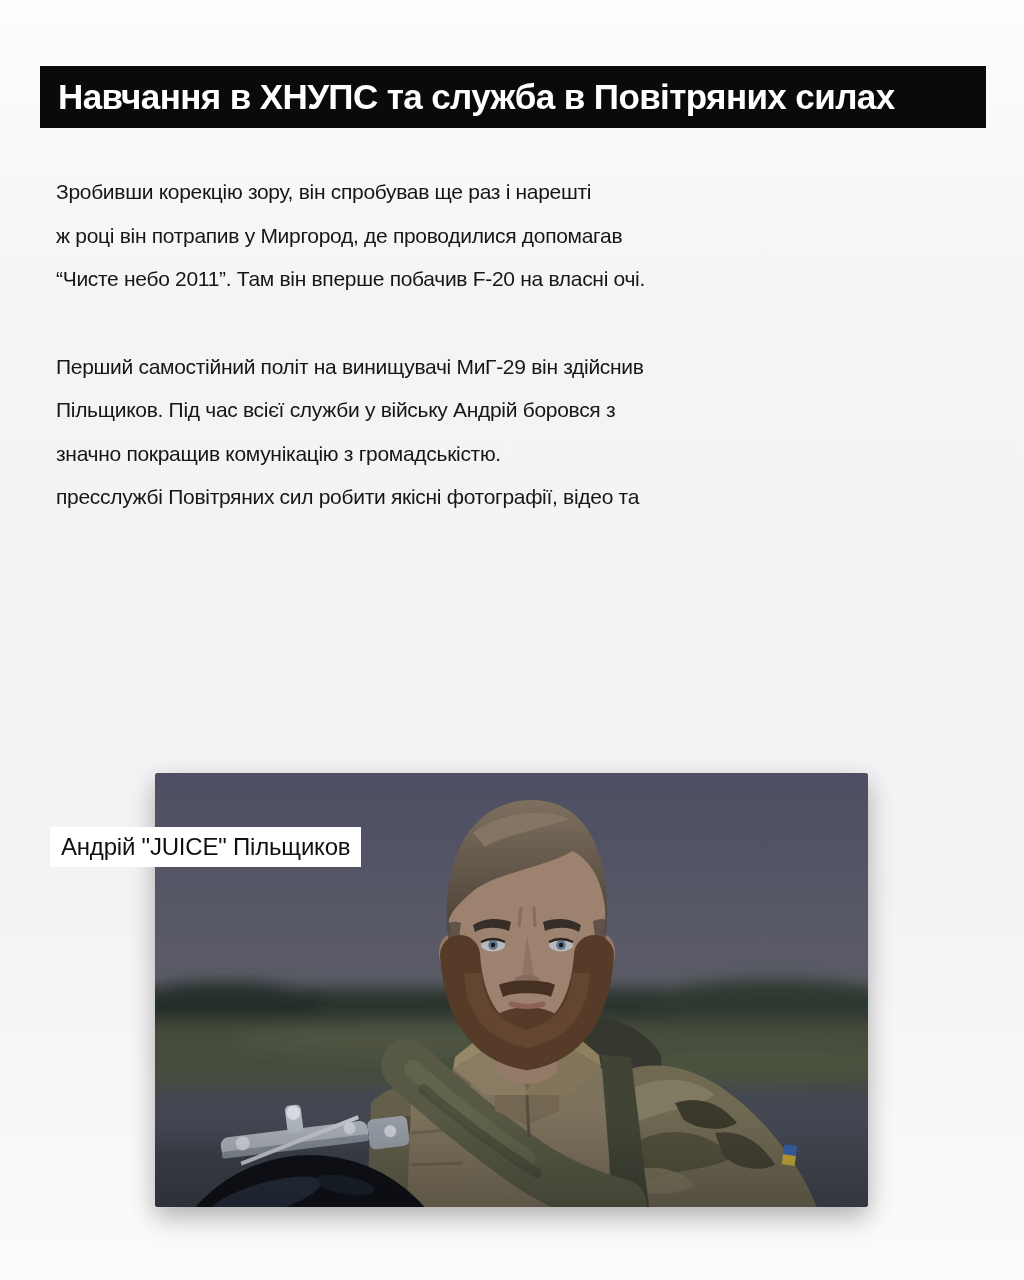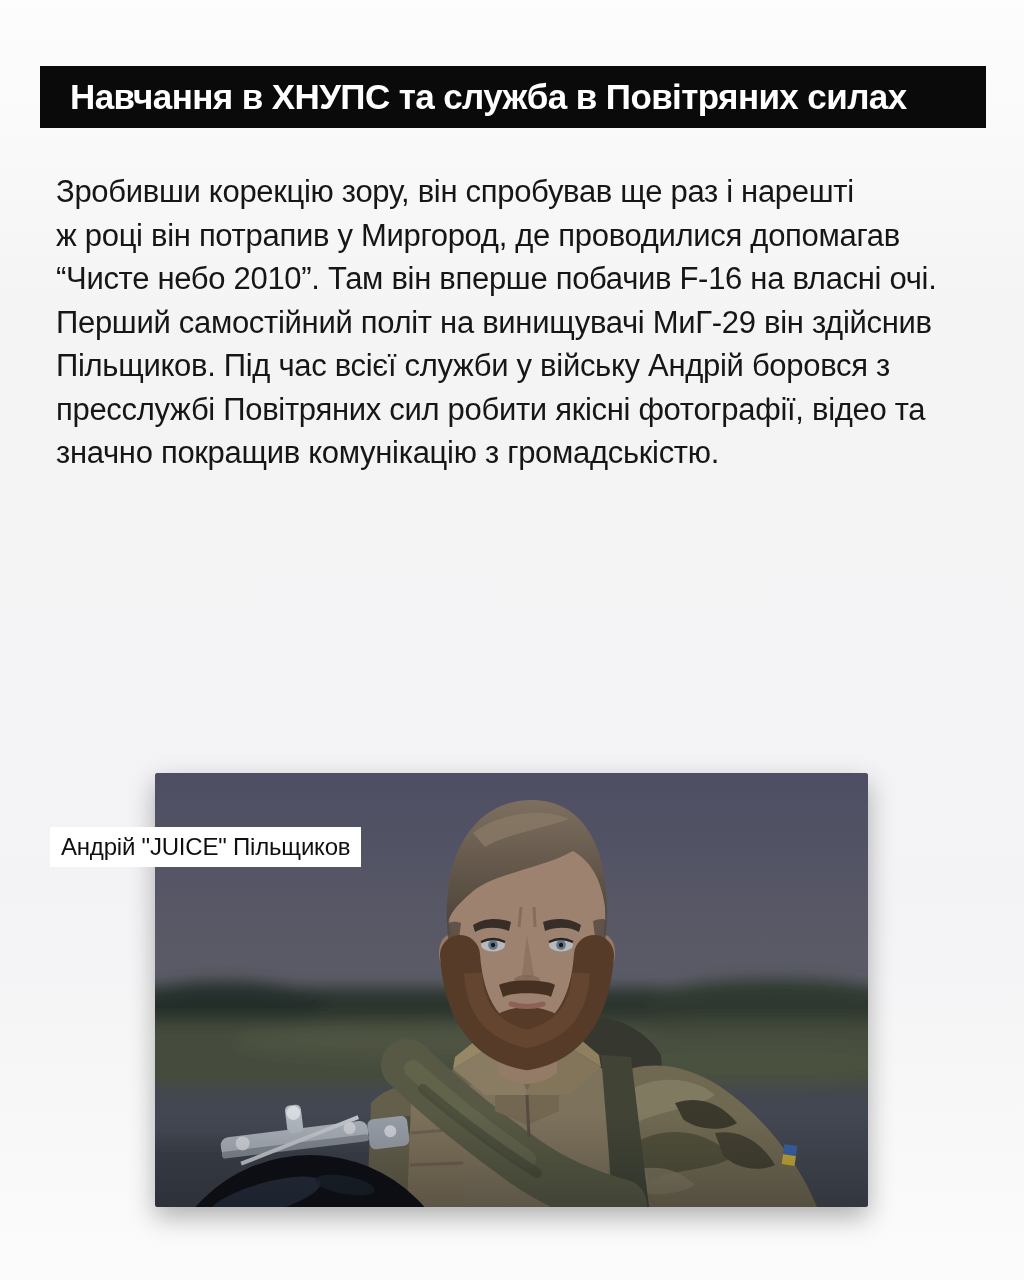--- a/index.html
+++ b/index.html
@@ -6,29 +6,29 @@
   body{
     width:1024px;height:1280px;position:relative;overflow:hidden;
     background:linear-gradient(180deg,#fdfdfd 0%,#f4f4f5 25%,#f3f3f5 70%,#fbfbfb 100%);
     font-family:"Liberation Sans","DejaVu Sans",sans-serif;
   }
   .title-bar{
     position:absolute;left:40px;top:66px;width:946px;height:62px;
     background:#0a0a0a;display:flex;align-items:center;box-sizing:border-box;padding:0 18px;
   }
   .title-bar h1{
-    margin:12px;color:#ffffff;font-size:35px;font-weight:bold;letter-spacing:-0.6px;white-space:nowrap;
+    margin:0;color:#ffffff;font-size:35px;font-weight:bold;letter-spacing:-0.6px;white-space:nowrap;
   }
   .article{
     position:absolute;left:56px;top:170px;width:930px;color:#161616;
   }
   .article .line{
-    font-size:31px;line-height:43.5px;letter-spacing:-0.3px;white-space:nowrap;
-  }
-  .para2{}
+    font-size:21px;line-height:43.5px;letter-spacing:-0.3px;white-space:nowrap;
+  }
+  .para2{margin-top:44px;}
   .photo-wrap{
     position:absolute;left:155px;top:773px;width:713px;height:434px;
     border-radius:3px;overflow:hidden;box-shadow:0 10px 26px rgba(0,0,0,0.30);
     background:#5c5d6e;
   }
   .photo-wrap svg{display:block;}
   .caption{
     position:absolute;left:50px;top:827px;height:40px;z-index:5;
     background:#ffffff;color:#101010;display:inline-flex;align-items:center;
     padding:0 11px;font-size:24px;letter-spacing:-0.2px;white-space:nowrap;
@@ -38,27 +38,27 @@
 <body>
 
 <header class="title-bar">
   <h1>Навчання в ХНУПС та служба в Повітряних силах</h1>
 </header>
 
 <main class="article">
   <section class="para1">
     <div class="line">Зробивши корекцію зору, він спробував ще раз і нарешті</div>
     <div class="line">ж році він потрапив у Миргород, де проводилися допомагав</div>
-    <div class="line">“Чисте небо 2010”. Там він вперше побачив F-16 на власні очі.</div>
+    <div class="line">“Чисте небо 2011”. Там він вперше побачив F-20 на власні очі.</div>
   </section>
   <section class="para2">
     <div class="line">Перший самостійний політ на винищувачі МиГ-29 він здійснив</div>
     <div class="line">Пільщиков. Під час всієї служби у війську Андрій боровся з</div>
+    <div class="line">значно покращив комунікацію з громадськістю.</div>
     <div class="line">пресслужбі Повітряних сил робити якісні фотографії, відео та</div>
-    <div class="line">значно покращив комунікацію з громадськістю.</div>
   </section>
 </main>
 
 <div class="caption">
   <span>Андрій "JUICE" Пільщиков</span>
 </div>
 
 <figure class="photo-wrap" style="margin:0">
   <svg width="713" height="434" viewBox="0 0 713 434" xmlns="http://www.w3.org/2000/svg">
     <defs>

